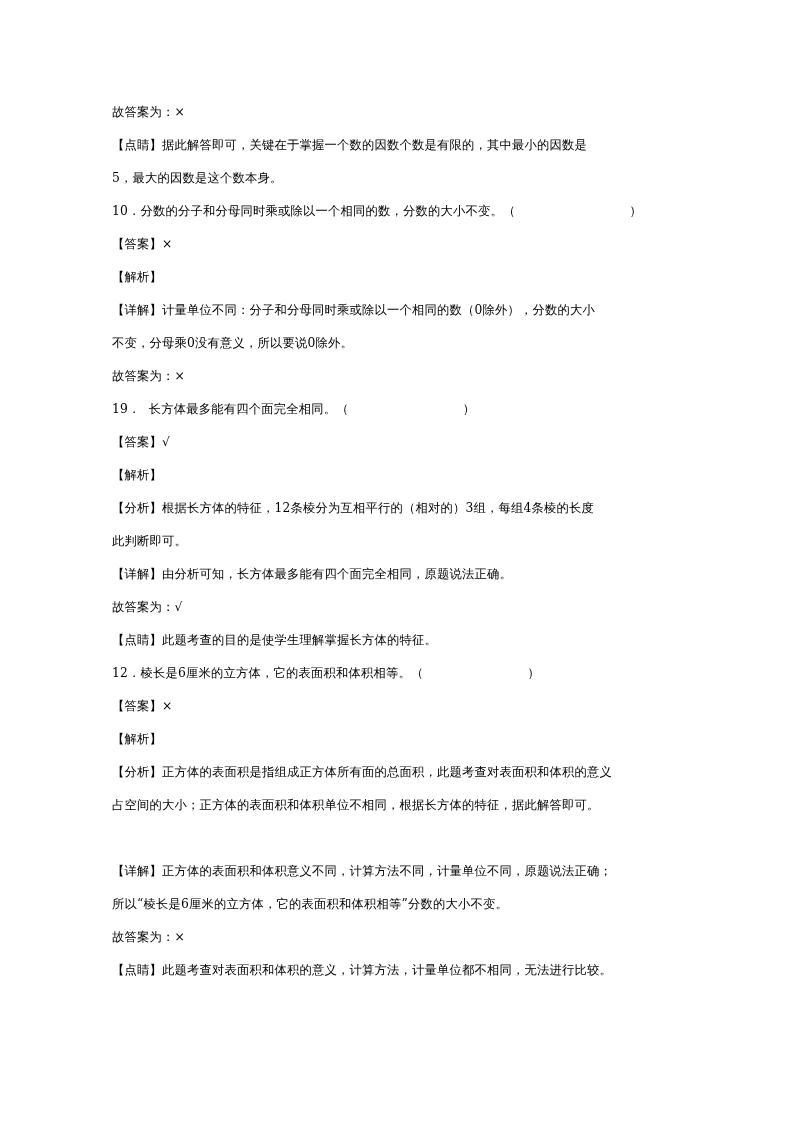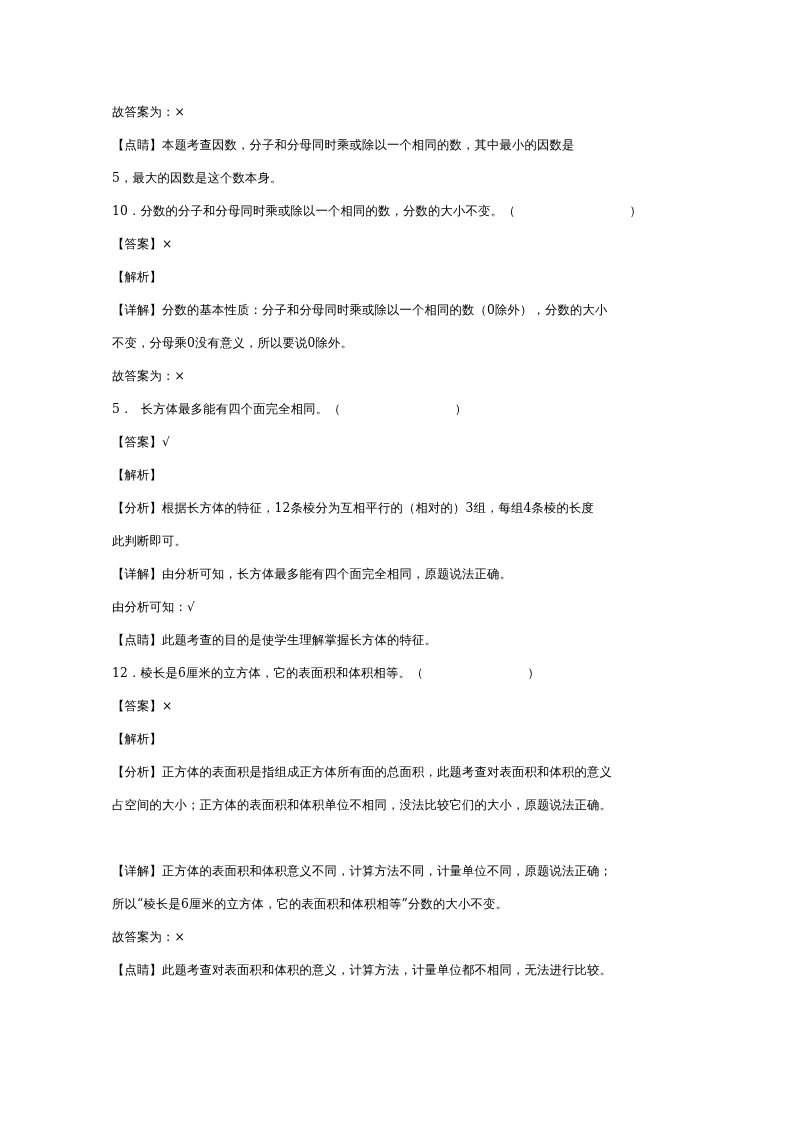--- a/index.html
+++ b/index.html
@@ -60,50 +60,50 @@
 <body>
 
 <div class="page">
   <div class="doc">
 
     <div class="para">
       <div class="line">故答案为：×</div>
     </div>
 
     <div class="para">
-      <div class="line">【点睛】本题考查因数，分子和分母同时乘或除以一个相同的数，其中最小的因数是</div>
+      <div class="line">【点睛】据此解答即可，关键在于掌握一个数的因数个数是有限的，其中最小的因数是</div>
       <div class="line">5，最大的因数是这个数本身。</div>
     </div>
 
     <div class="para">
       <div class="line qnum"><span>10．分数的分子和分母同时乘或除以一个相同的数，分数的大小不变。（</span><span class="gap"></span><span>）</span></div>
       <div class="line">【答案】×</div>
       <div class="line">【解析】</div>
-      <div class="line">【详解】分数的基本性质：分子和分母同时乘或除以一个相同的数（0除外），分数的大小</div>
+      <div class="line">【详解】计量单位不同：分子和分母同时乘或除以一个相同的数（0除外），分数的大小</div>
       <div class="line">不变，分母乘0没有意义，所以要说0除外。</div>
       <div class="line">故答案为：×</div>
     </div>
 
     <div class="para">
-      <div class="line qnum"><span>5．  长方体最多能有四个面完全相同。（</span><span class="gap"></span><span>）</span></div>
+      <div class="line qnum"><span>19．  长方体最多能有四个面完全相同。（</span><span class="gap"></span><span>）</span></div>
       <div class="line">【答案】√</div>
       <div class="line">【解析】</div>
       <div class="line">【分析】根据长方体的特征，12条棱分为互相平行的（相对的）3组，每组4条棱的长度</div>
       <div class="line">此判断即可。</div>
       <div class="line">【详解】由分析可知，长方体最多能有四个面完全相同，原题说法正确。</div>
-      <div class="line">由分析可知：√</div>
+      <div class="line">故答案为：√</div>
       <div class="line">【点睛】此题考查的目的是使学生理解掌握长方体的特征。</div>
     </div>
 
     <div class="para">
       <div class="line qnum"><span>12．棱长是6厘米的立方体，它的表面积和体积相等。（</span><span class="gap-sm"></span><span>）</span></div>
       <div class="line">【答案】×</div>
       <div class="line">【解析】</div>
       <div class="line">【分析】正方体的表面积是指组成正方体所有面的总面积，此题考查对表面积和体积的意义</div>
-      <div class="line">占空间的大小；正方体的表面积和体积单位不相同，没法比较它们的大小，原题说法正确。</div>
+      <div class="line">占空间的大小；正方体的表面积和体积单位不相同，根据长方体的特征，据此解答即可。</div>
       <div class="blank"></div>
       <div class="line">【详解】正方体的表面积和体积意义不同，计算方法不同，计量单位不同，原题说法正确；</div>
       <div class="line">所以“棱长是6厘米的立方体，它的表面积和体积相等”分数的大小不变。</div>
       <div class="line">故答案为：×</div>
       <div class="line">【点睛】此题考查对表面积和体积的意义，计算方法，计量单位都不相同，无法进行比较。</div>
     </div>
 
   </div>
 </div>
 

